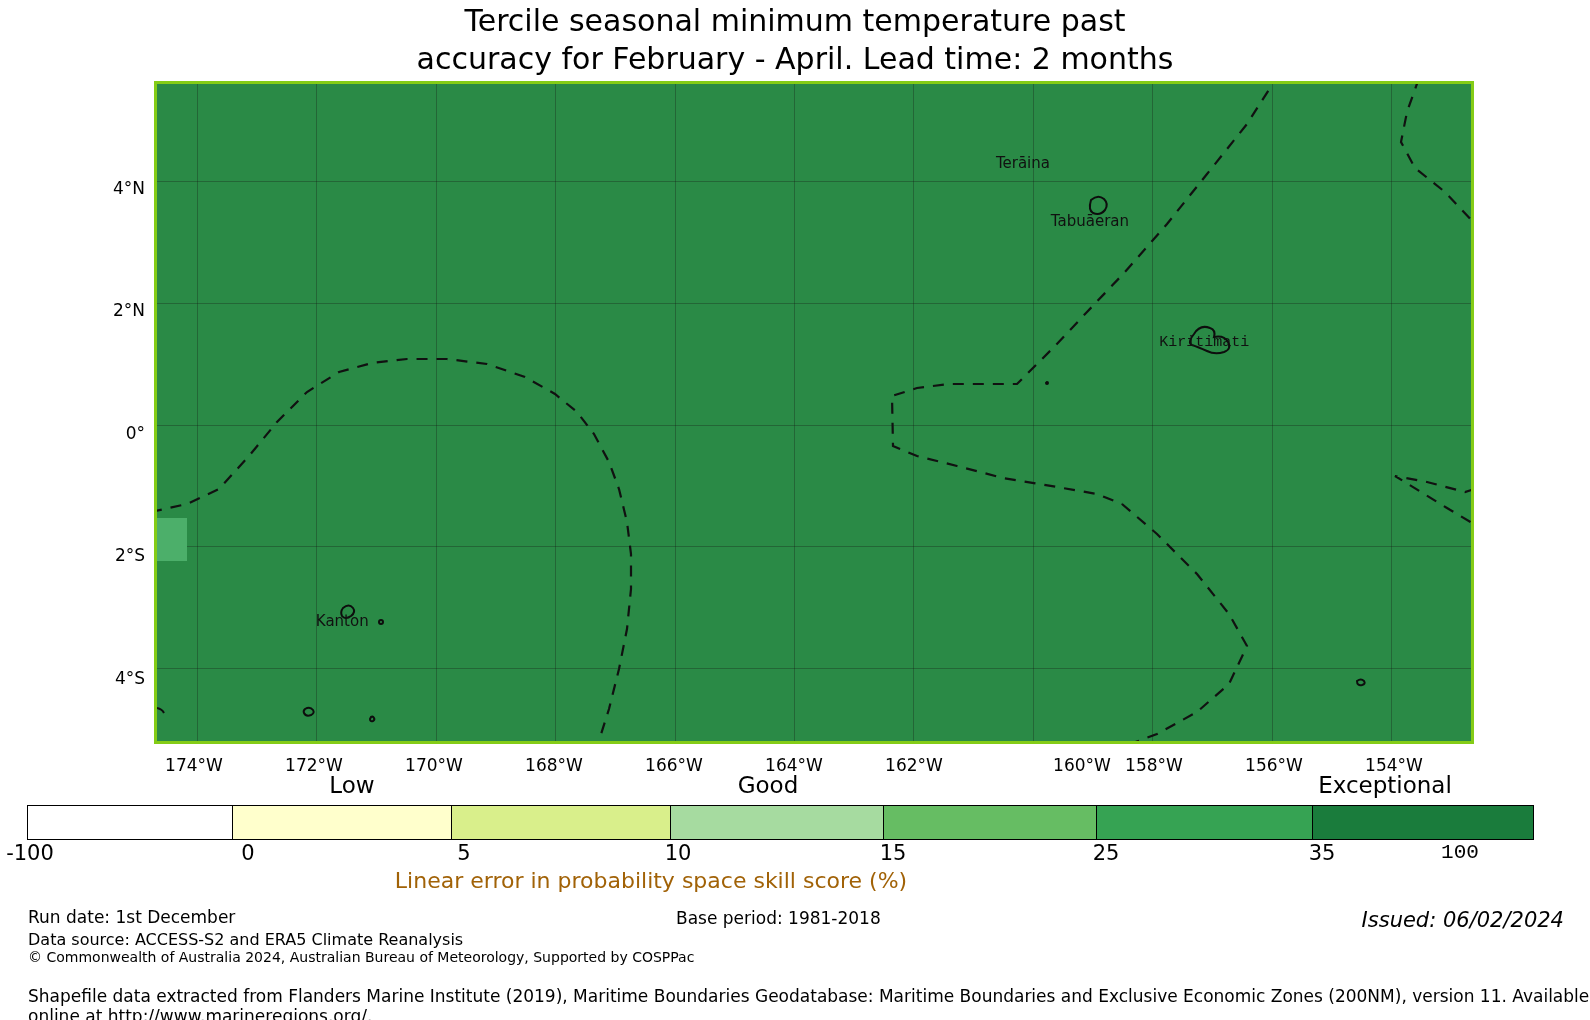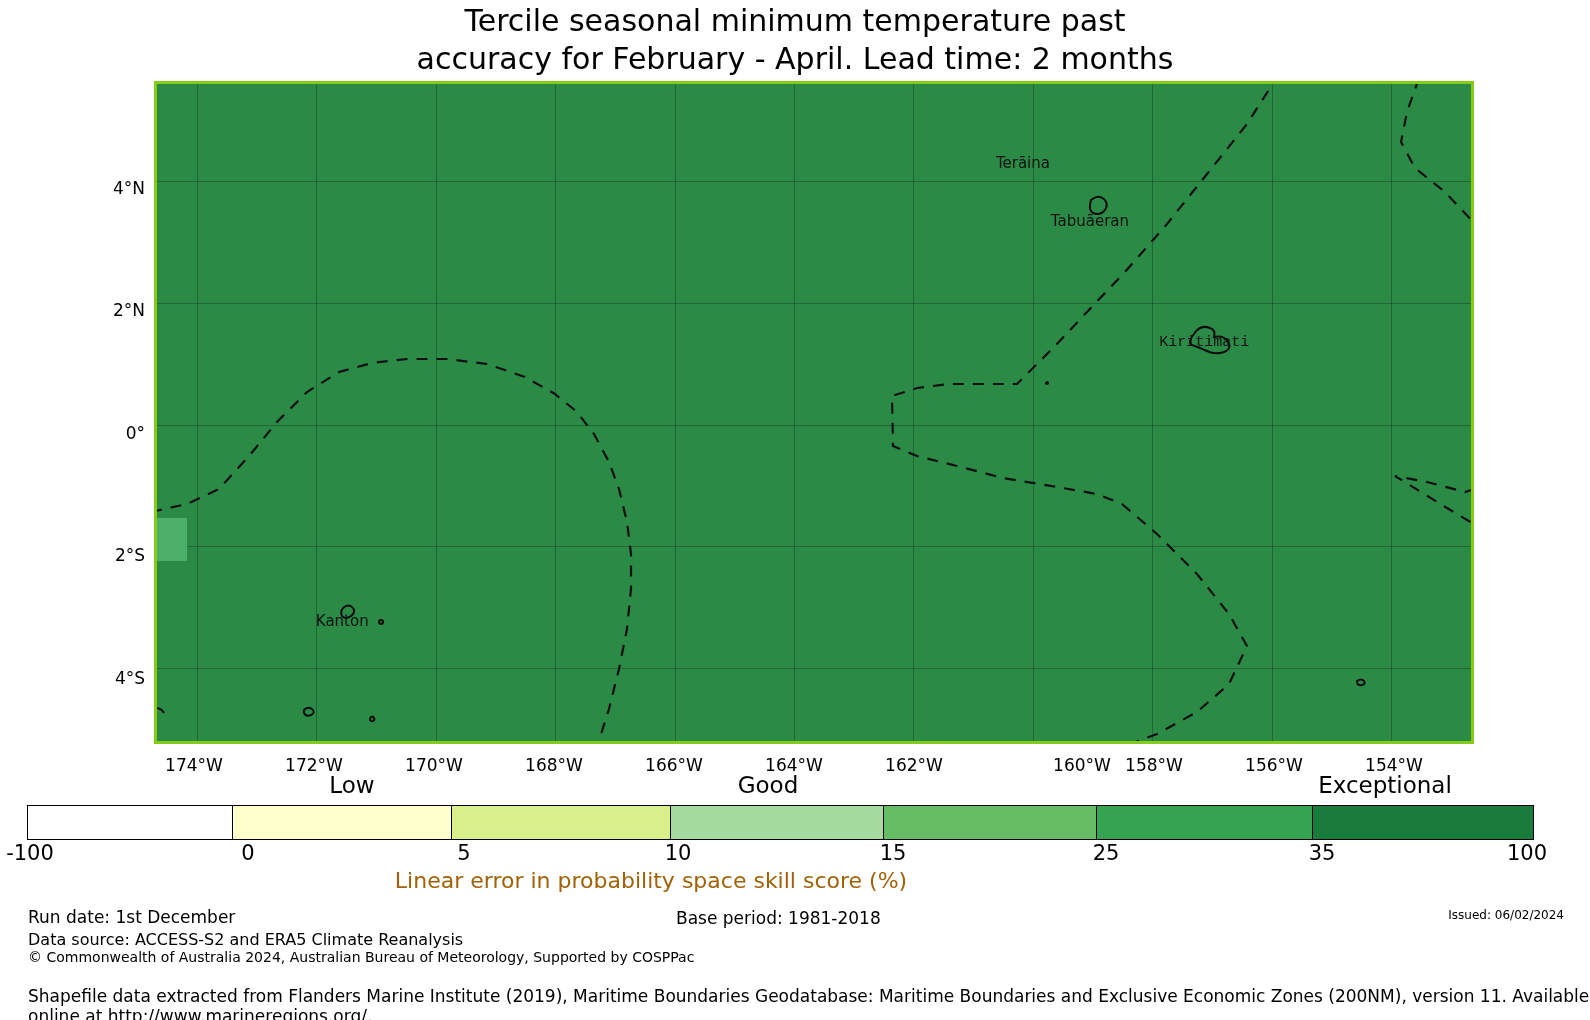--- a/index.html
+++ b/index.html
@@ -165,21 +165,22 @@
   #footer-base-period {
     position: absolute;
     left: 676px;
     top: 908px;
     font-size: 17px;
   }
   #footer-issued {
     position: absolute;
     right: 26px;
     top: 908px;
-    font-size: 12px;
+    font-size: 21px;
+    font-style: italic;
   }
   #footer-shapefile {
     position: absolute;
     left: 28px;
     top: 986px;
     font-size: 17px;
   }
 </style>
 </head>
 <body>
@@ -294,21 +295,21 @@
 </div>
 
 <div>
   <div class="cbtick" style="left:30px;">-100</div>
   <div class="cbtick" style="left:248px;">0</div>
   <div class="cbtick" style="left:464px;">5</div>
   <div class="cbtick" style="left:678px;">10</div>
   <div class="cbtick" style="left:893px;">15</div>
   <div class="cbtick" style="left:1106px;">25</div>
   <div class="cbtick" style="left:1322px;">35</div>
-  <div class="cbtick" style="left:1527px;">100</div>
+  <div class="cbtick" style="left:1460px;font-family:Liberation Mono, monospace;">100</div>
 </div>
 
 <div id="cb-axis-label">Linear error in probability space skill score (%)</div>
 
 <div id="footer-run-date">Run date: 1st December</div>
 <div id="footer-datasource">Data source: ACCESS-S2 and ERA5 Climate Reanalysis</div>
 <div id="footer-copyright">© Commonwealth of Australia 2024, Australian Bureau of Meteorology, Supported by COSPPac</div>
 <div id="footer-base-period">Base period: 1981-2018</div>
 <div id="footer-issued">Issued: 06/02/2024</div>
 <div id="footer-shapefile">Shapefile data extracted from Flanders Marine Institute (2019), Maritime Boundaries Geodatabase: Maritime Boundaries and Exclusive Economic Zones (200NM), version 11. Available online at http://www.marineregions.org/.</div>

